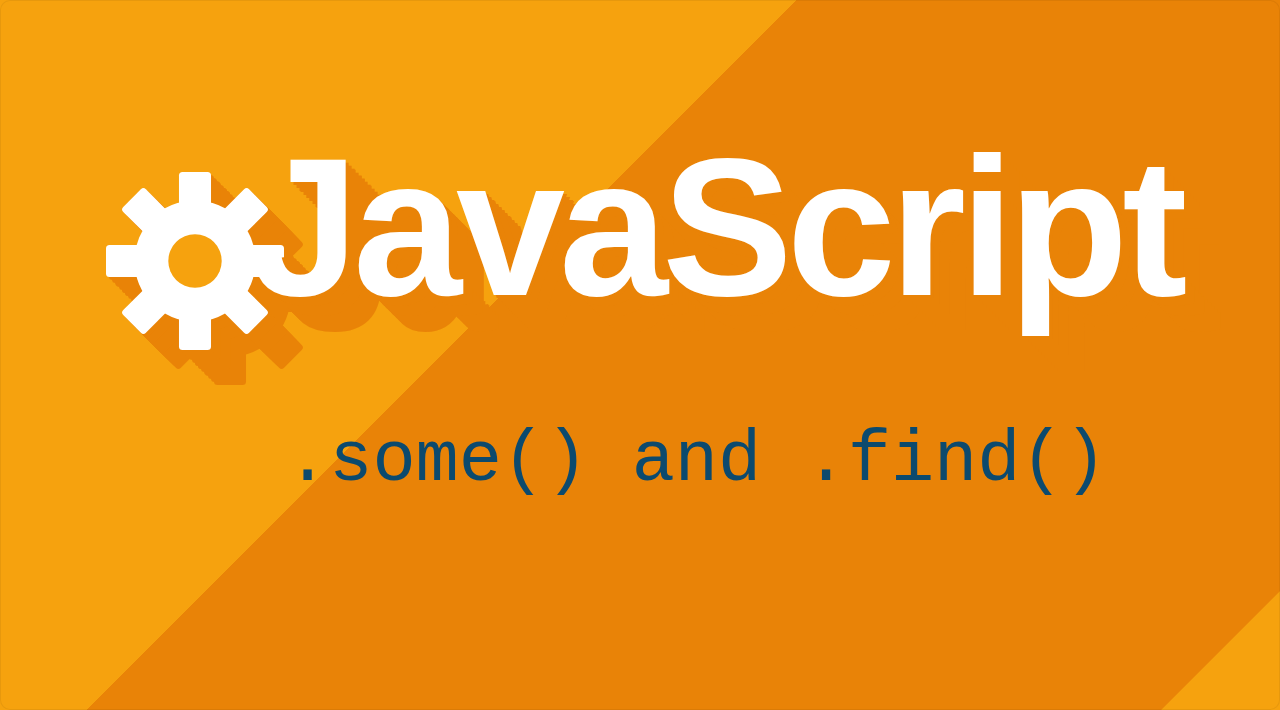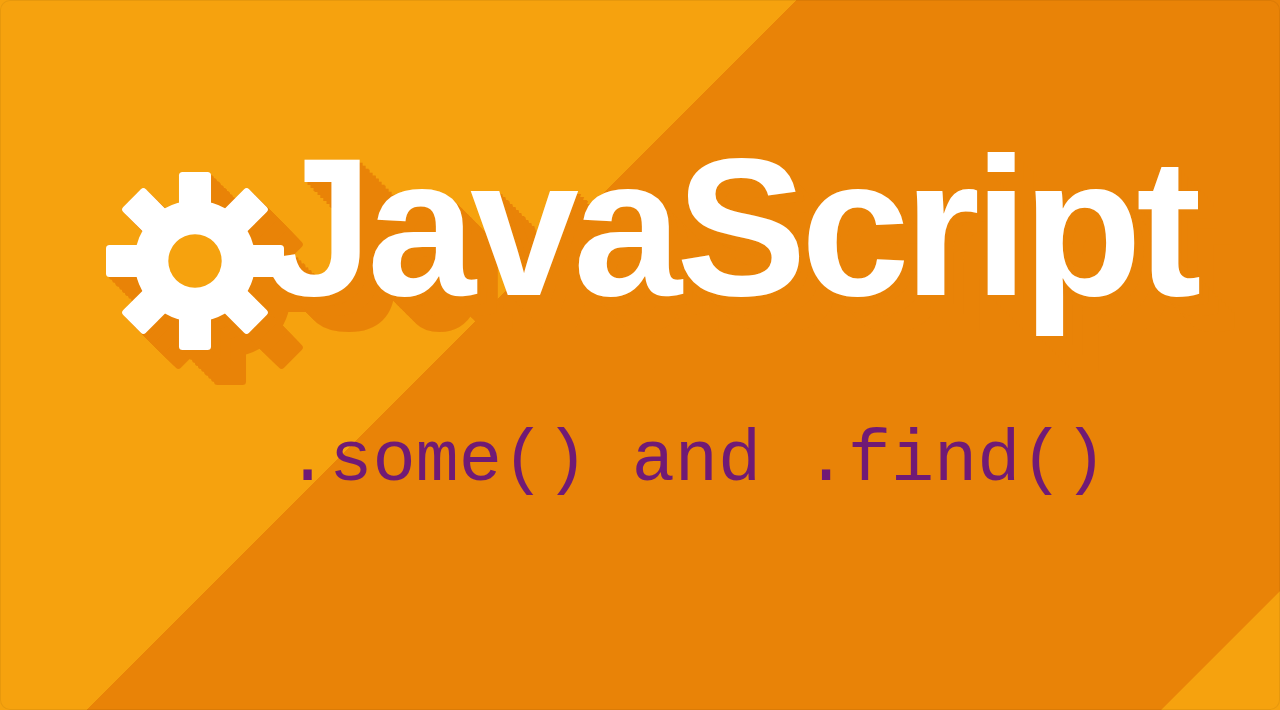--- a/index.html
+++ b/index.html
@@ -34,21 +34,21 @@
     left: 106px;
     top: 172px;
     width: 178px;
     height: 178px;
   }
   .gear svg { width: 100%; height: 100%; display: block; }
 
   
   .title {
     position: absolute;
-    left: 264px;
+    left: 250px;
     top: 130px;
     color: #ffffff;
     font-family: "Segoe UI", "Helvetica Neue", Arial, sans-serif;
     font-weight: 800;
     font-size: 196px;
     letter-spacing: -6px;
     line-height: 1;
     white-space: nowrap;
   }
 
@@ -58,21 +58,21 @@
             drop-shadow(6px 6px 0 #e98307)
             drop-shadow(10px 10px 0 #e98307)
             drop-shadow(16px 16px 0 #e98307);
   }
 
   
   .subtitle {
     position: absolute;
     left: 286px;
     top: 420px;
-    color: #701a75;
+    color: #0c4a6e;
     font-family: "Consolas", "Menlo", "Courier New", monospace;
     font-weight: 400;
     font-size: 72px;
     letter-spacing: 0px;
     white-space: nowrap;
   }
 
   
   .card-border {
     position: absolute;

